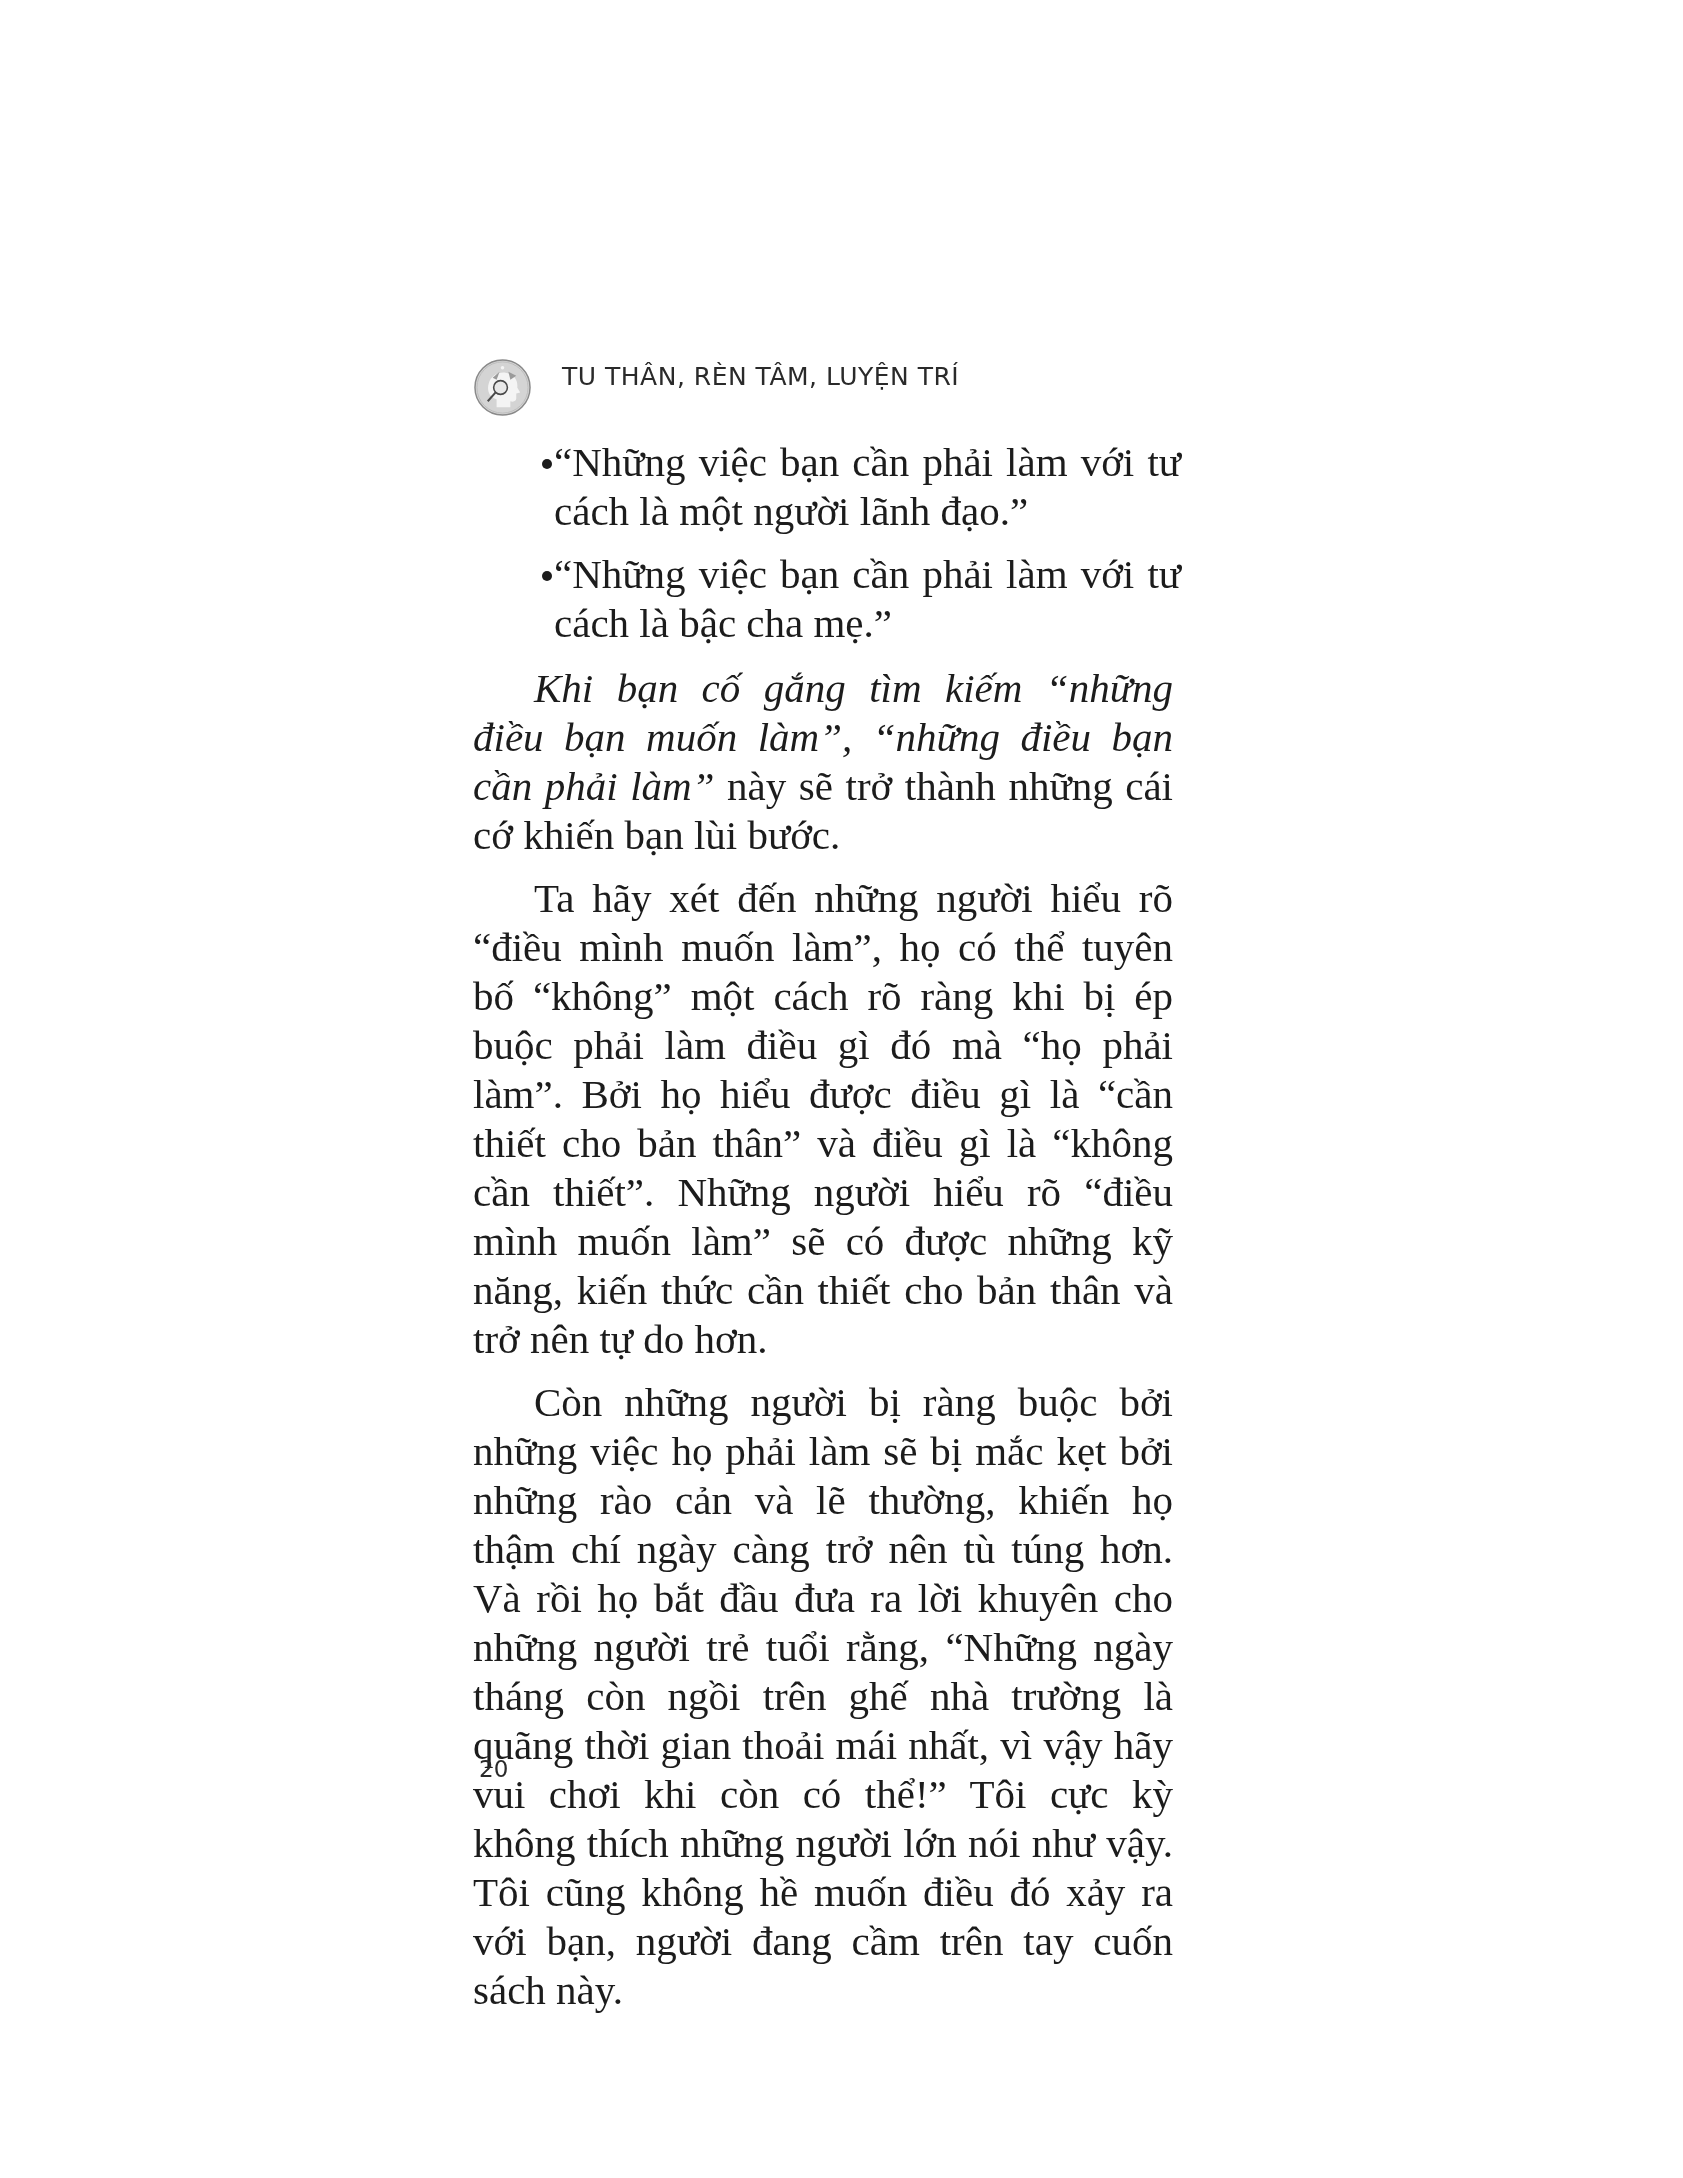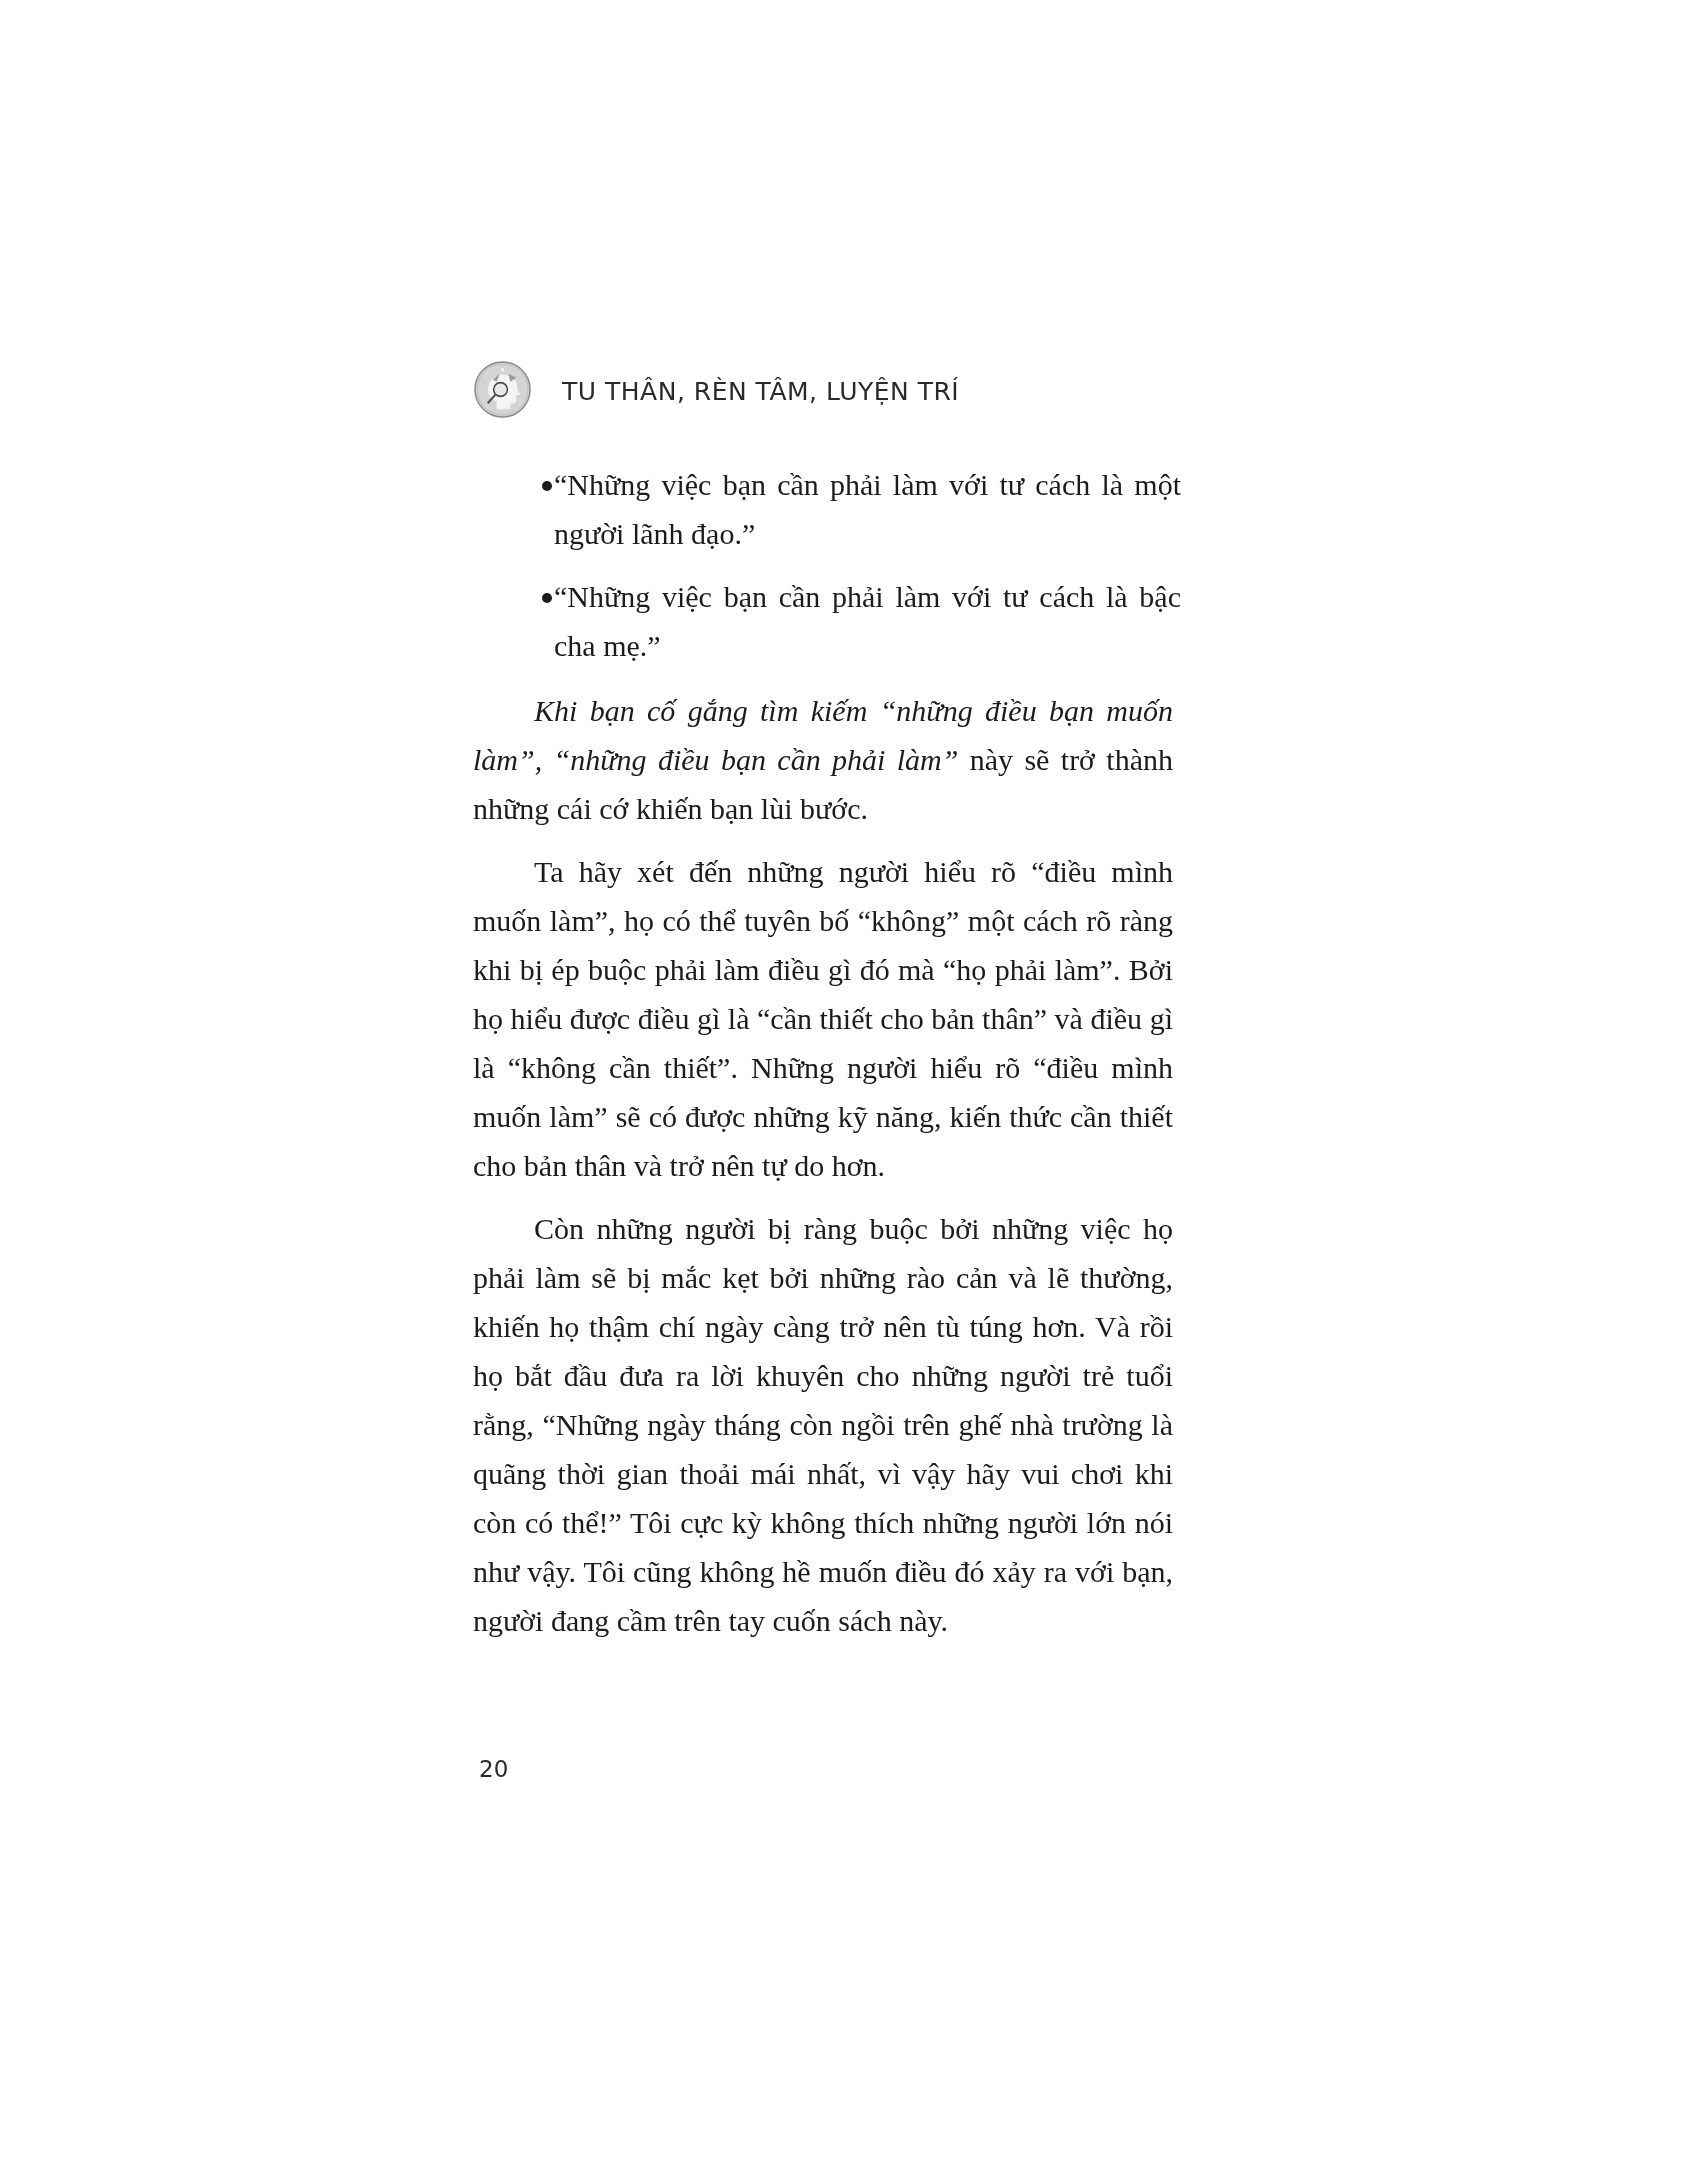--- a/index.html
+++ b/index.html
@@ -1,26 +1,26 @@
 <!DOCTYPE html>
 <html><head>
   <meta charset="utf-8">
   <style>
     html, body { margin: 0; padding: 0; background: #ffffff; }
     body { width: 1683px; height: 2178px; position: relative; overflow: hidden; }
     .page { position: absolute; left: 0; top: 0; width: 1683px; height: 2178px; }
-    .header { position: absolute; left: 473px; top: 358px; height: 63px; display: flex; align-items: center; }
+    .header { position: absolute; left: 473px; top: 358px; height: 63px; display: flex; align-items: flex-start; }
     .logo { width: 59px; height: 59px; margin-right: 30px; }
     .running-title {
       font-family: "DejaVu Sans", sans-serif; font-size: 25px; color: #2a2a2a; letter-spacing: 0.5px;
       margin-top: 4px;
     }
     .content {
-      position: absolute; left: 473px; top: 460px; width: 708px;
-      font-family: "Liberation Serif", "DejaVu Serif", serif; font-size: 30px; line-height: 49px; color: #1c1c1c;
+      position: absolute; left: 473px; top: 438px; width: 708px;
+      font-family: "Liberation Serif", "DejaVu Serif", serif; font-size: 41px; line-height: 49px; color: #1c1c1c;
     }
     .bullets { list-style: none; margin: 0 0 16px 0; padding: 0; }
     .bullets li { position: relative; padding-left: 63px; margin-bottom: 14px; text-align: justify; }
     .bullets li .dot { position: absolute; left: 69px; top: 21px; width: 10px; height: 10px; border-radius: 50%; background: #1c1c1c; }
     .bullets li .btxt { display: block; padding-left: 18px; }
     p { margin: 0 8px 14px 0; text-align: justify; text-indent: 61px; }
     p.first { text-indent: 61px; }
     .it { font-style: italic; }
     .folio {
       position: absolute; left: 479px; top: 1756px; font-family: "DejaVu Sans", sans-serif; font-size: 23px; color: #2a2a2a;

